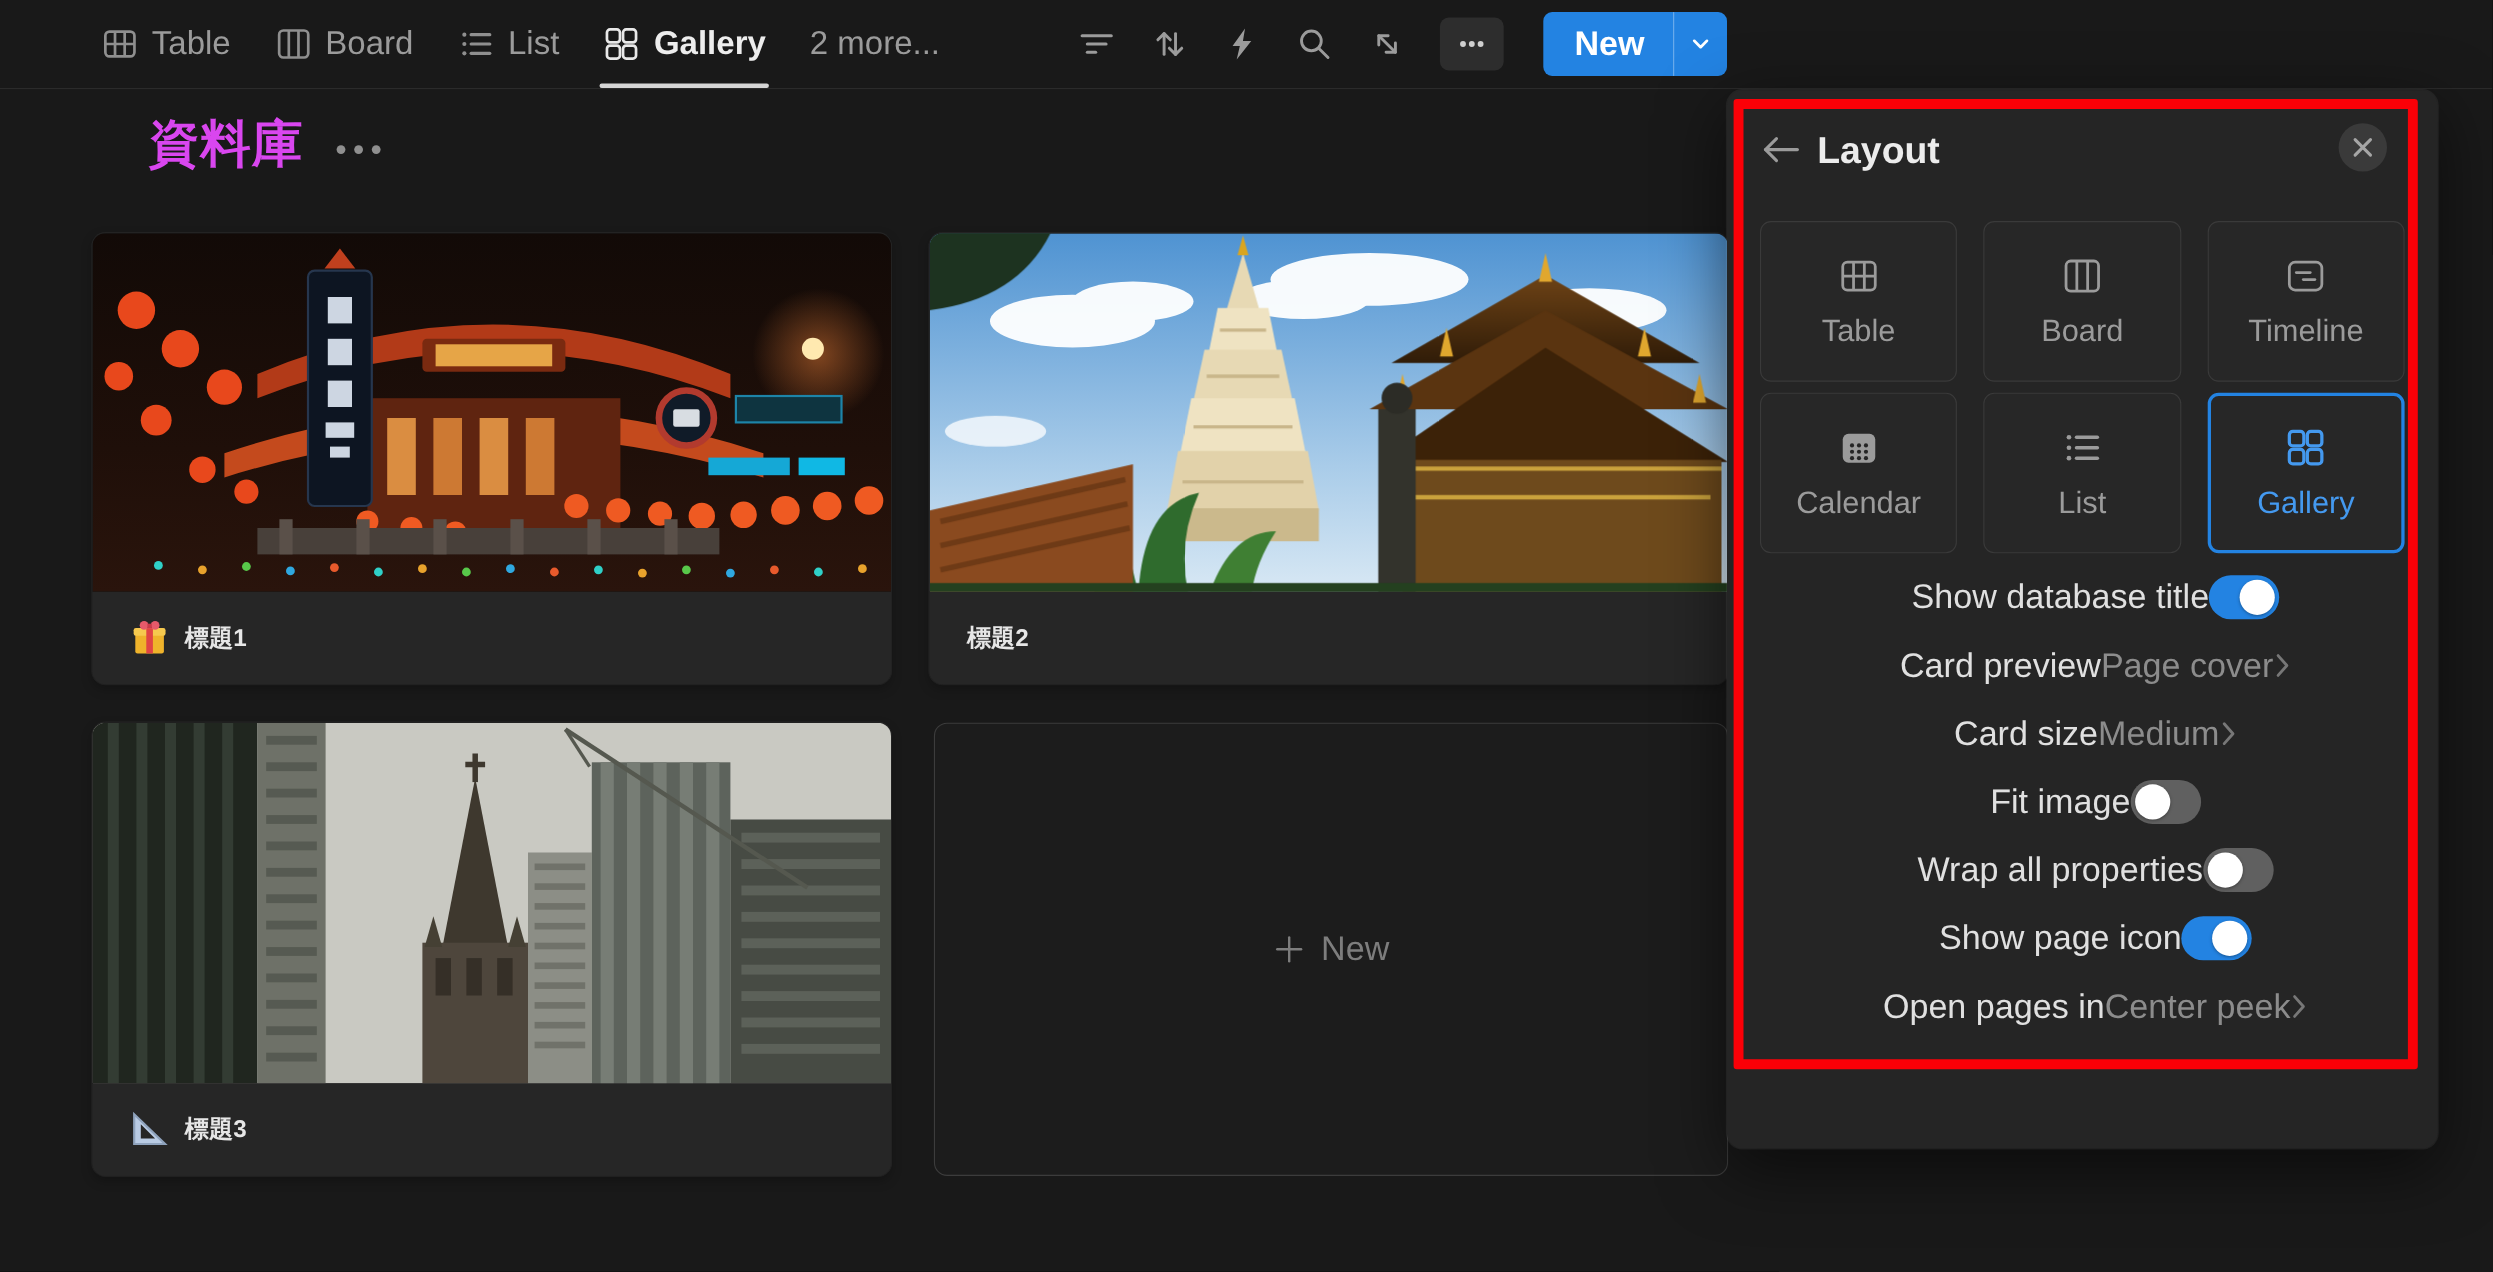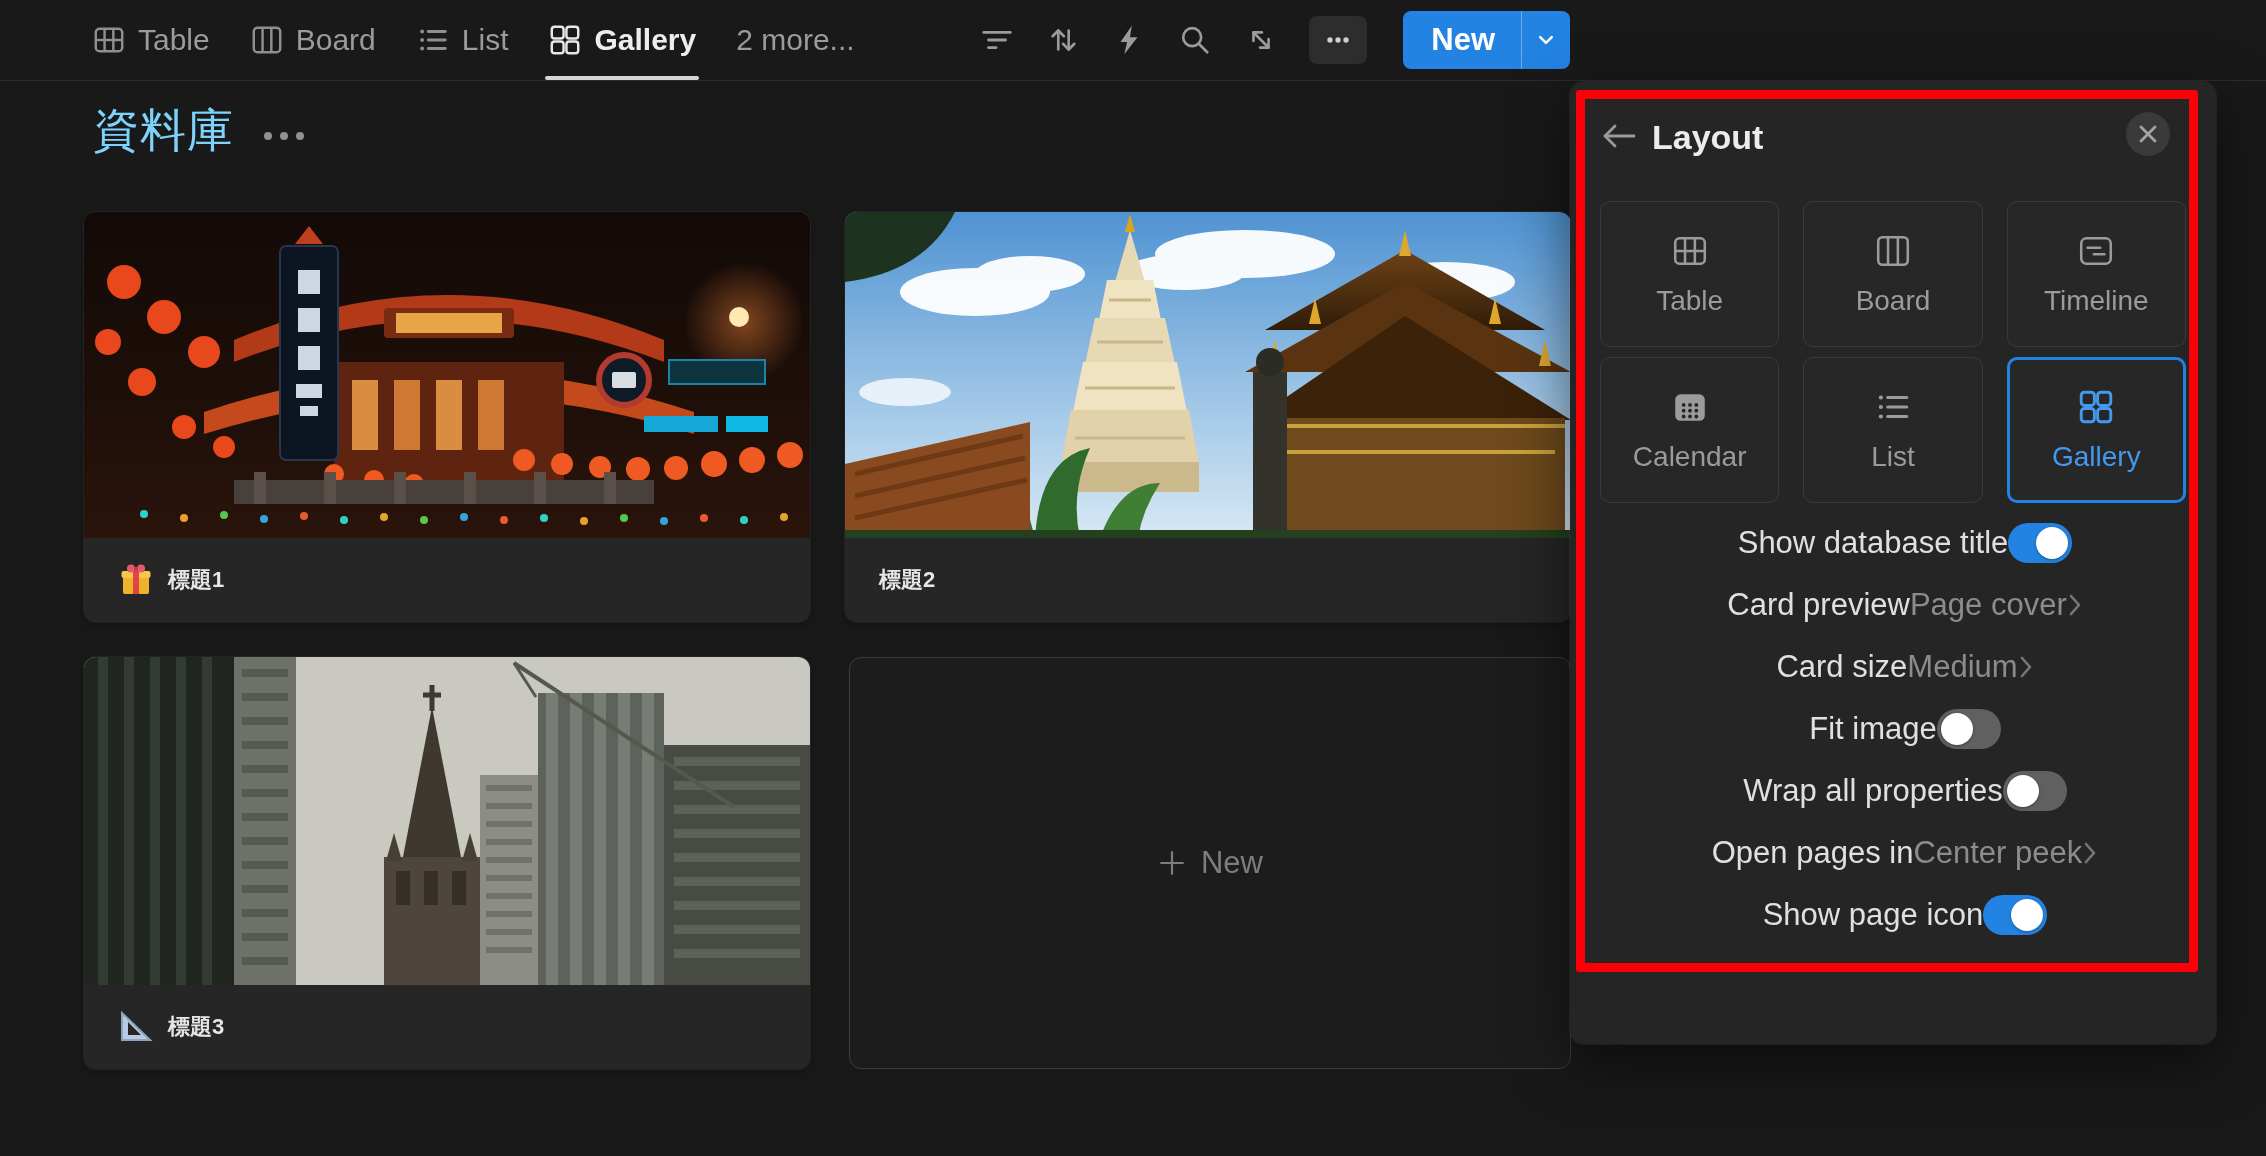--- a/index.html
+++ b/index.html
@@ -27,21 +27,21 @@
   .new-btn{display:flex;align-items:stretch;height:58px;background:#2383e2;border-radius:8px;
            margin-left:6px;overflow:hidden;cursor:pointer;}
   .new-btn .label{display:flex;align-items:center;padding:0 26px 0 28px;color:#fff;
                   font-size:31px;font-weight:700;}
   .new-btn .divider{width:1px;background:rgba(255,255,255,0.35);margin:0;}
   .new-btn .chev{display:flex;align-items:center;justify-content:center;width:48px;color:#fff;}
   .new-btn .chev svg{width:26px;height:26px;}
 
   
   .title-row{position:absolute;left:93px;top:100px;display:flex;align-items:center;gap:30px;}
-  .page-title{font-size:46px;font-weight:400;color:#7dd3fc;letter-spacing:1px;}
+  .page-title{font-size:46px;font-weight:700;color:#d946ef;letter-spacing:1px;margin-left:42px;}
   .title-dots{display:flex;gap:8px;cursor:pointer;padding-top:10px;}
   .title-dots i{width:8px;height:8px;border-radius:50%;background:#8f8f8f;}
 
   
   .card{position:absolute;border-radius:12px;overflow:hidden;background:#262626;
         box-shadow:0 0 0 1px rgba(255,255,255,0.055),0 4px 10px rgba(0,0,0,0.25);cursor:pointer;}
   .card .cover{width:100%;overflow:hidden;background:#111;}
   .card .cover svg{display:block;width:100%;height:100%;}
   .card .footer{display:flex;align-items:center;gap:14px;padding:0 34px;height:84px;
                 background:#262626;}
@@ -586,31 +586,31 @@
       </div>
       <div class="srow">
         <span class="slabel">Fit image</span>
         <div class="toggle"></div>
       </div>
       <div class="srow">
         <span class="slabel">Wrap all properties</span>
         <div class="toggle"></div>
       </div>
       <div class="srow">
+        <span class="slabel">Show page icon</span>
+        <div class="toggle on"></div>
+      </div>
+      <div class="srow">
         <span class="slabel">Open pages in</span>
         <span class="sval">
             <span>Center peek</span>
           <svg viewBox="0 0 16 26" fill="none" stroke="currentColor" stroke-width="2.6" stroke-linecap="round" stroke-linejoin="round">
               <polyline points="4,4 12,13 4,22"></polyline>
             </svg>
         </span>
       </div>
-      <div class="srow">
-        <span class="slabel">Show page icon</span>
-        <div class="toggle on"></div>
-      </div>
     </div>
 
   </div>
 
   <div class="annotation"></div>
 
 </div>
 
 </body></html>

